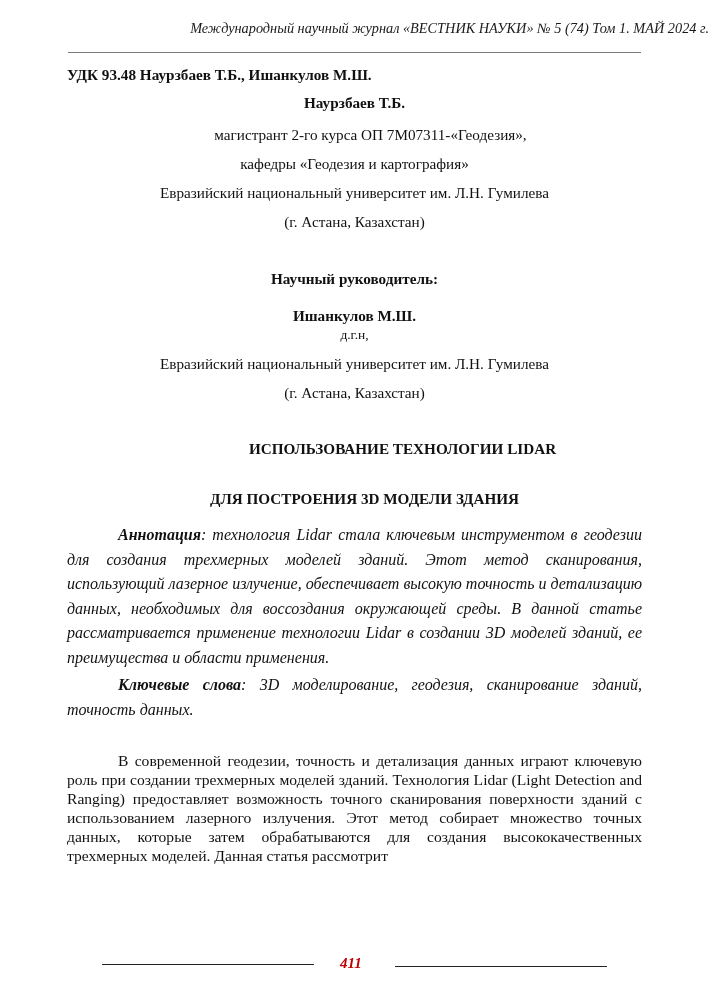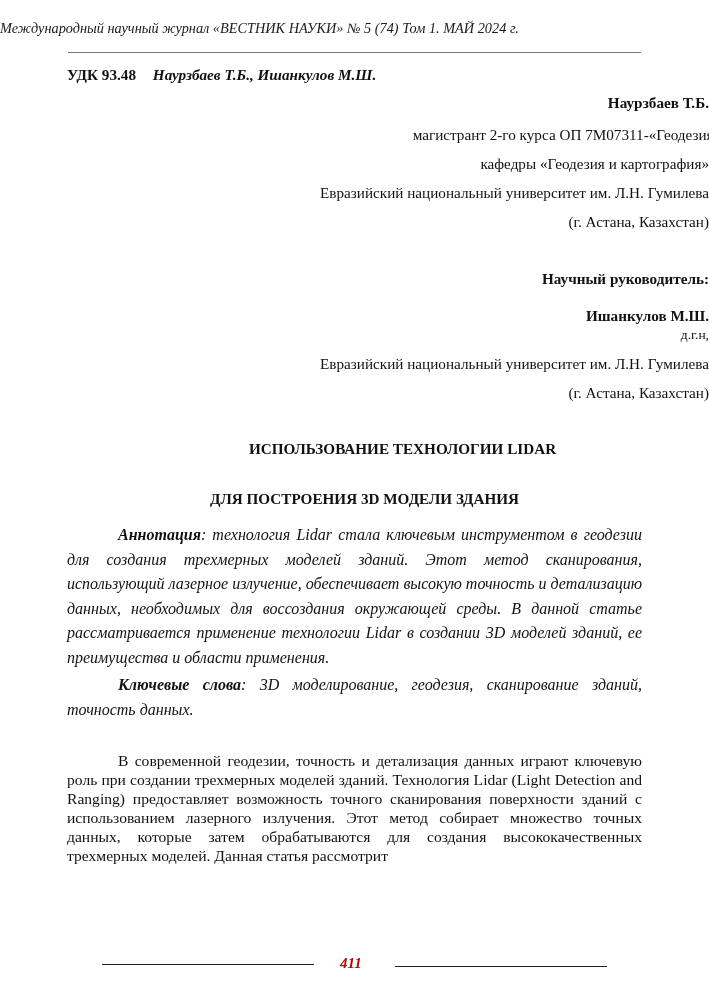--- a/index.html
+++ b/index.html
@@ -13,21 +13,21 @@
       position: relative;
       overflow: hidden;
       font-family: "Liberation Serif", "DejaVu Serif", serif;
       color: #111111;
     }
     .header {
       position: absolute;
       left: 0;
       top: 20px;
       width: 709px;
-      text-align: left;
+      text-align: right;
       font-style: italic;
       font-size: 14.3px;
       color: #1a1a1a;
     }
     .header-rule {
       position: absolute;
       left: 68px;
       top: 52px;
       width: 573px;
       height: 0;
@@ -35,28 +35,27 @@
     }
     .udk {
       position: absolute;
       left: 67px;
       top: 66px;
       font-size: 15.2px;
       font-weight: bold;
       white-space: nowrap;
     }
     .udk .authors {
-      font-style: italic;
-      margin-left: 13px;
+      margin-left: 0;
     }
     .center-line {
       position: absolute;
       left: 0;
       width: 709px;
-      text-align: right;
+      text-align: center;
       font-size: 15.2px;
       white-space: nowrap;
     }
     .bold { font-weight: bold; }
     .title-line {
       position: absolute;
       left: 0;
       width: 709px;
       text-align: center;
       font-size: 15.2px;

